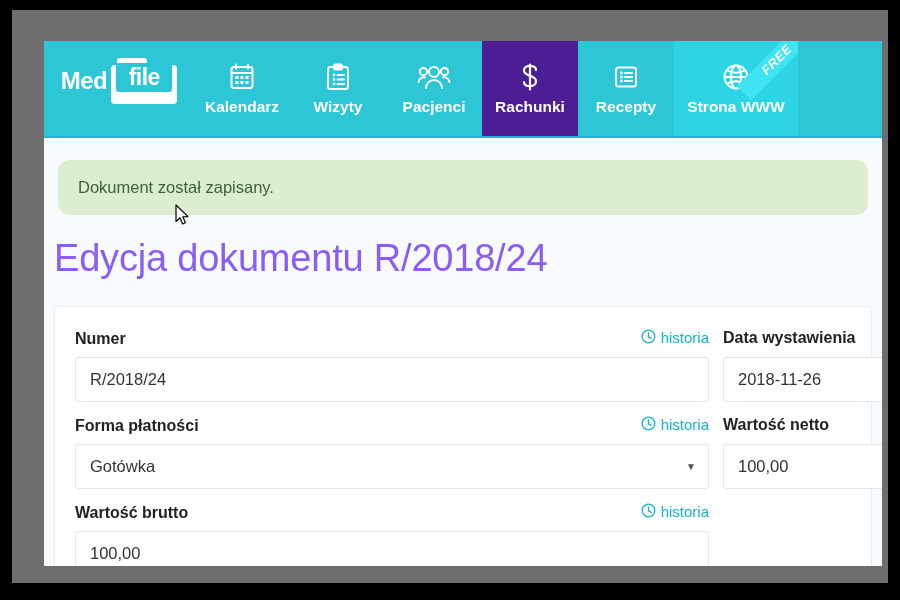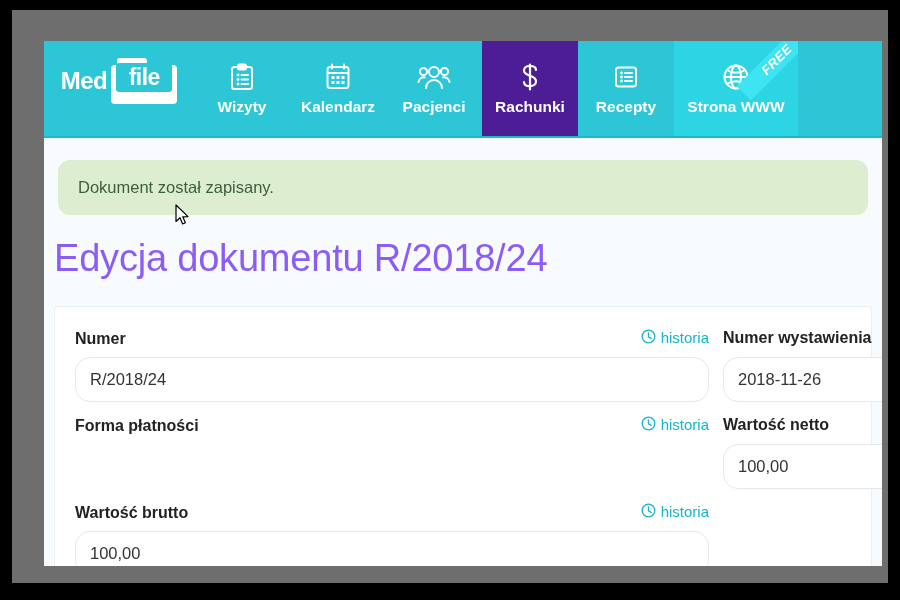--- a/index.html
+++ b/index.html
@@ -200,21 +200,21 @@
     text-decoration: none;
     cursor: pointer;
     white-space: nowrap;
   }
   .history-link .clock-icon { line-height: 0; display: block; }
 
   .field-input {
     width: 100%;
     height: 45px;
     border: 1px solid #e3e8ec;
-    border-radius: 15px;
+    border-radius: 3px;
     background: #ffffff;
     padding: 0 14px;
     font-size: 16.5px;
     color: #333333;
     font-family: "Liberation Sans", sans-serif;
     outline: none;
   }
   .field-select {
     position: relative;
     width: 100%;
@@ -256,53 +256,53 @@
       <div class="brand">
         <span class="brand-text">Med</span>
         <span class="brand-folder">
           <span class="folder-tab"></span>
           <span class="folder-body"></span>
           <span class="folder-inner">
             <span>file</span>
           </span>
         </span>
       </div>
-
-      <a class="nav-item" href="#">
-        <span class="nav-icon">
-          <svg width="26" height="28" viewBox="0 0 26 28" fill="none" stroke="#ffffff" stroke-width="2">
-            <rect x="3" y="4" width="20" height="22" rx="2.5"></rect>
-            <rect x="9" y="1.5" width="8" height="5" rx="1.5" fill="#ffffff"></rect>
-            <circle cx="9" cy="12" r="1.4" fill="#ffffff" stroke="none"></circle>
-            <line x1="12.5" y1="12" x2="19" y2="12" stroke-linecap="round"></line>
-            <circle cx="9" cy="16.5" r="1.4" fill="#ffffff" stroke="none"></circle>
-            <line x1="12.5" y1="16.5" x2="19" y2="16.5" stroke-linecap="round"></line>
-            <circle cx="9" cy="21" r="1.4" fill="#ffffff" stroke="none"></circle>
-            <line x1="12.5" y1="21" x2="19" y2="21" stroke-linecap="round"></line>
-          </svg>
-        </span>
-        <span class="nav-label">Wizyty</span>
-      </a>
 
       <a class="nav-item" href="#">
         <span class="nav-icon">
           <svg width="26" height="28" viewBox="0 0 26 28" fill="none" stroke="#ffffff" stroke-width="2">
             <rect x="2.5" y="4" width="21" height="21" rx="2.5"></rect>
             <line x1="2.5" y1="10" x2="23.5" y2="10"></line>
             <line x1="7" y1="1.5" x2="7" y2="5.5" stroke-linecap="round"></line>
             <line x1="19" y1="1.5" x2="19" y2="5.5" stroke-linecap="round"></line>
             <rect x="6.5" y="13" width="3" height="3" fill="#ffffff" stroke="none"></rect>
             <rect x="11.5" y="13" width="3" height="3" fill="#ffffff" stroke="none"></rect>
             <rect x="16.5" y="13" width="3" height="3" fill="#ffffff" stroke="none"></rect>
             <rect x="6.5" y="18" width="3" height="3" fill="#ffffff" stroke="none"></rect>
             <rect x="11.5" y="18" width="3" height="3" fill="#ffffff" stroke="none"></rect>
             <rect x="16.5" y="18" width="3" height="3" fill="#ffffff" stroke="none"></rect>
           </svg>
         </span>
         <span class="nav-label">Kalendarz</span>
+      </a>
+
+      <a class="nav-item" href="#">
+        <span class="nav-icon">
+          <svg width="26" height="28" viewBox="0 0 26 28" fill="none" stroke="#ffffff" stroke-width="2">
+            <rect x="3" y="4" width="20" height="22" rx="2.5"></rect>
+            <rect x="9" y="1.5" width="8" height="5" rx="1.5" fill="#ffffff"></rect>
+            <circle cx="9" cy="12" r="1.4" fill="#ffffff" stroke="none"></circle>
+            <line x1="12.5" y1="12" x2="19" y2="12" stroke-linecap="round"></line>
+            <circle cx="9" cy="16.5" r="1.4" fill="#ffffff" stroke="none"></circle>
+            <line x1="12.5" y1="16.5" x2="19" y2="16.5" stroke-linecap="round"></line>
+            <circle cx="9" cy="21" r="1.4" fill="#ffffff" stroke="none"></circle>
+            <line x1="12.5" y1="21" x2="19" y2="21" stroke-linecap="round"></line>
+          </svg>
+        </span>
+        <span class="nav-label">Wizyty</span>
       </a>
 
       <a class="nav-item" href="#">
         <span class="nav-icon">
           <svg width="34" height="28" viewBox="0 0 34 28" fill="none" stroke="#ffffff" stroke-width="2">
             <circle cx="17" cy="9" r="5"></circle>
             <path d="M9 25 A8 8 0 0 1 25 25" stroke-linecap="round"></path>
             <circle cx="6.5" cy="8.5" r="3.6"></circle>
             <path d="M1.5 19 A5.4 5.4 0 0 1 8 14.4" stroke-linecap="round"></path>
             <circle cx="27.5" cy="8.5" r="3.6"></circle>
@@ -370,40 +370,44 @@
                 </svg>
               </span>
               <span>historia</span>
             </a>
           </div>
           <input class="field-input" type="text" value="R/2018/24" style="">
         </div>
 
         <div class="field-col-side">
           <div class="field-head">
-            <span class="field-label">Numer wystawienia</span>
+            <span class="field-label">Data wystawienia</span>
           </div>
           <input class="field-input" type="text" value="2018-11-26" style="">
         </div>
       </div>
 
       <div class="form-row">
         <div class="field-col-main">
           <div class="field-head">
             <span class="field-label">Forma płatności</span>
             <a class="history-link" href="#">
               <span class="clock-icon">
                 <svg width="15" height="15" viewBox="0 0 15 15" fill="none" stroke="#13b5c8" stroke-width="1.3">
                   <circle cx="7.5" cy="7.5" r="6.3"></circle>
                   <path d="M7.5 4 L7.5 7.9 L10.2 9.4" stroke-linecap="round"></path>
                 </svg>
               </span>
               <span>historia</span>
             </a>
           </div>
+          <div class="field-select">
+            <span>Gotówka</span>
+            <span class="caret">▼</span>
+          </div>
         </div>
 
         <div class="field-col-side">
           <div class="field-head">
             <span class="field-label">Wartość netto</span>
           </div>
           <input class="field-input" type="text" value="100,00" style="">
         </div>
       </div>
 

